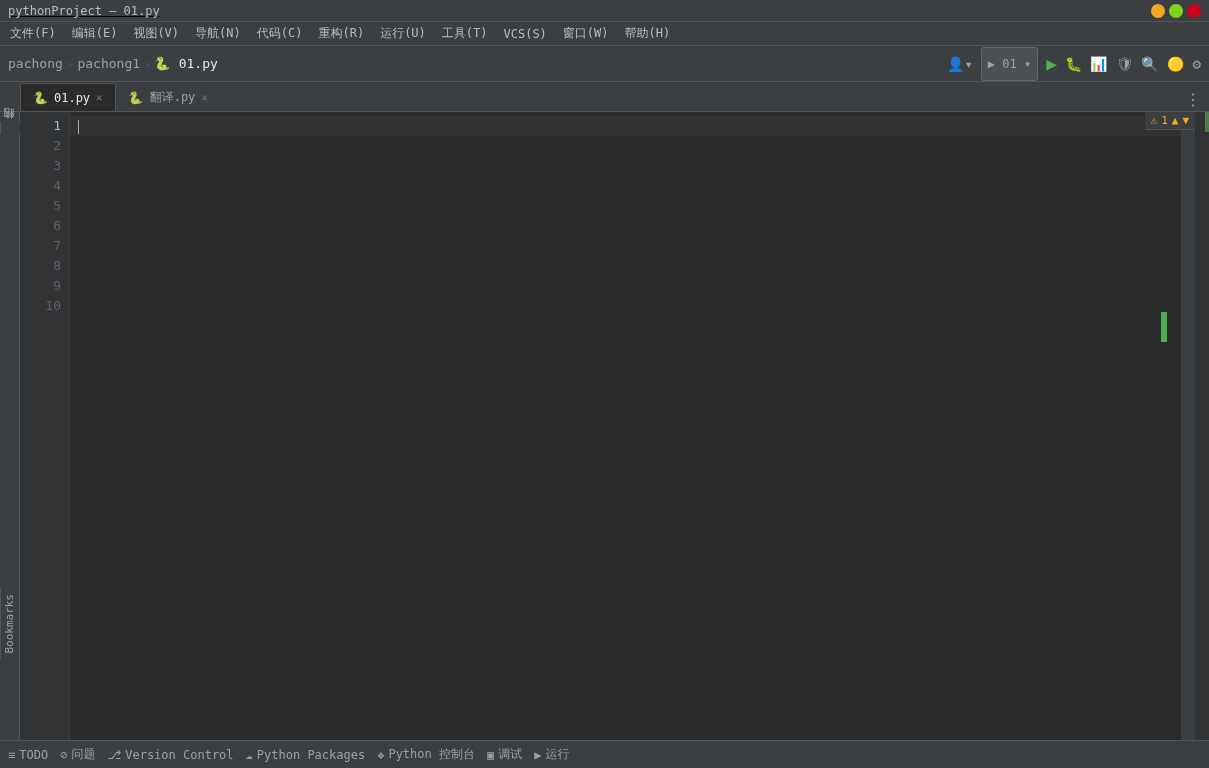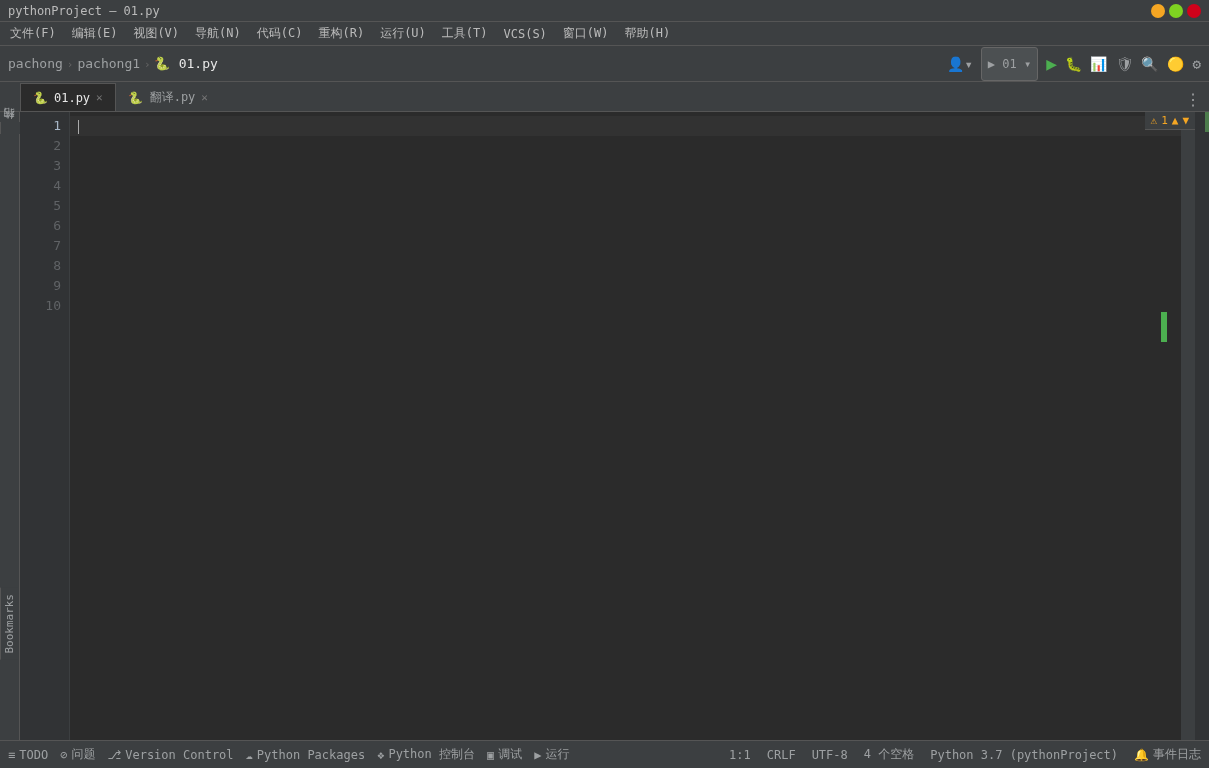--- a/index.html
+++ b/index.html
@@ -19,20 +19,21 @@
       display: flex;
       align-items: center;
       justify-content: space-between;
       padding: 0 8px;
       border-bottom: 1px solid #555;
     }
     .title-bar-left {
       display: flex;
       align-items: center;
       gap: 6px;
+      text-decoration: underline;
     }
     .title-text {
       color: #bbb;
       font-size: 12px;
     }
     .title-bar-controls {
       display: flex;
       gap: 4px;
     }
     .title-btn {
@@ -549,34 +550,13 @@
   </div>
   <div class="status-item">
     <span class="status-item-icon">▣</span>
     <span>调试</span>
   </div>
   <div class="status-item">
     <span class="status-item-icon">▶</span>
     <span>运行</span>
   </div>
 
-  <div class="status-right">
-    <div class="status-item">
-      <span>1:1</span>
-    </div>
-    <div class="status-item">
-      <span>CRLF</span>
-    </div>
-    <div class="status-item">
-      <span>UTF-8</span>
-    </div>
-    <div class="status-item">
-      <span>4 个空格</span>
-    </div>
-    <div class="status-item">
-      <span>Python 3.7 (pythonProject)</span>
-    </div>
-    <div class="status-item">
-      <span class="status-item-icon">🔔</span>
-      <span>事件日志</span>
-    </div>
-  </div>
 </div>
 
 </body></html>

